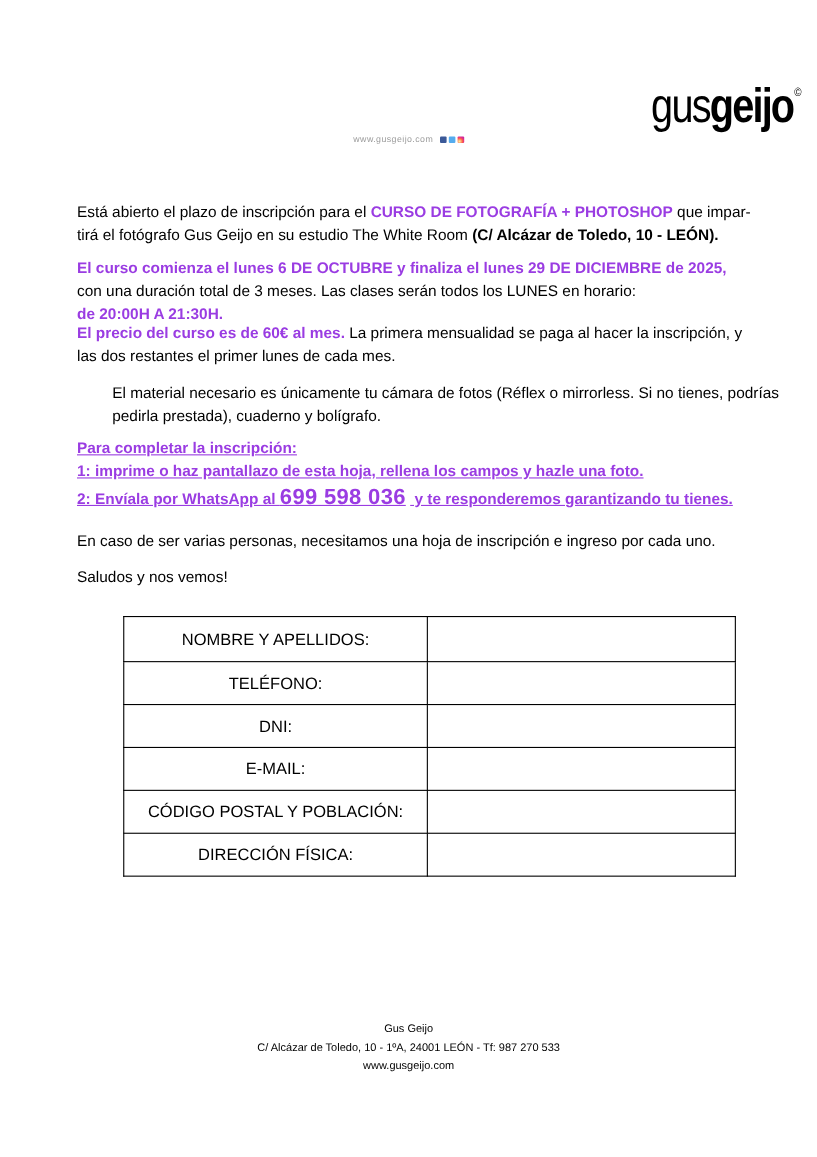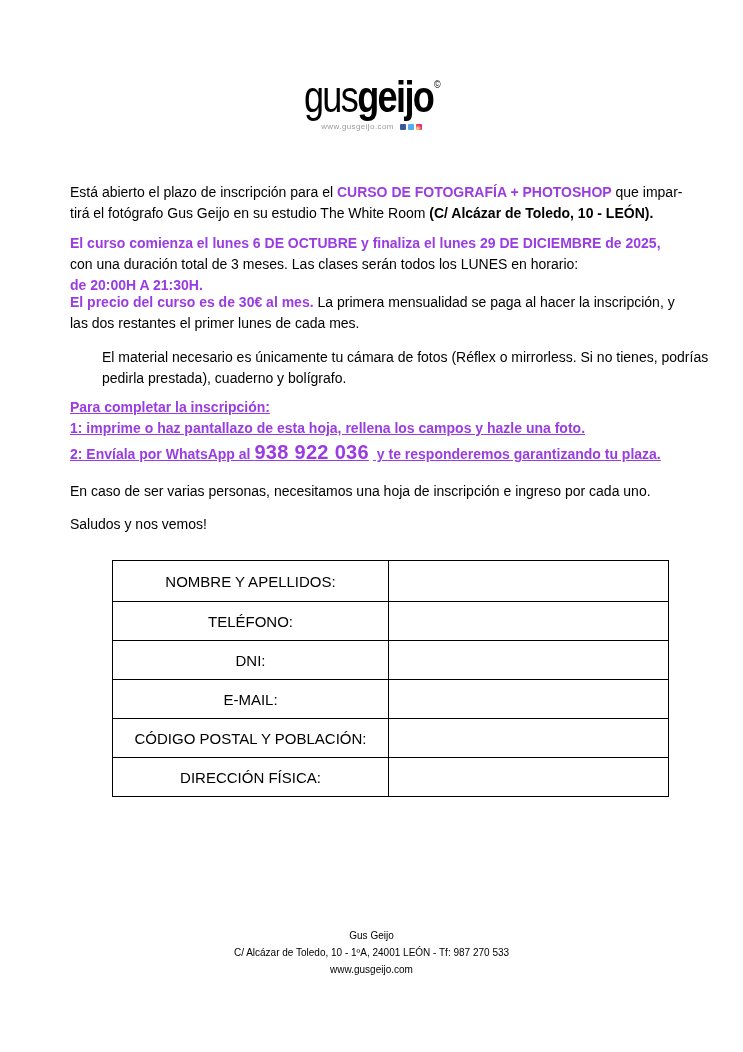--- a/index.html
+++ b/index.html
@@ -10,21 +10,21 @@
   html,body{margin:0;padding:0;background:#ffffff;}
   .page{
     position:relative;
     width:743px;height:1052px;
     background:#ffffff;
     font-family:"Liberation Sans", sans-serif;
     color:var(--ink);
     overflow:hidden;
   }
   
-  .logo-block{position:absolute;top:74px;left:0;right:0;text-align:center;}
+  .logo-block{position:absolute;top:74px;left:0;right:0;text-align:right;}
   .logo-text{
     display:inline-block;
     font-size:44px;line-height:1.05;letter-spacing:-2px;
     transform:scaleX(.82);transform-origin:center;
     white-space:nowrap;
   }
   .logo-gus{font-weight:300;}
   .logo-geijo{font-weight:700;}
   .logo-copy{font-size:11px;position:relative;top:-24px;left:1px;letter-spacing:0;}
   .tagline-row{
@@ -108,35 +108,35 @@
   </div>
 
   <div class="para p2">
     <div class="line purple">El curso comienza el lunes 6 DE OCTUBRE y finaliza el lunes 29 DE DICIEMBRE de 2025,</div>
     <div class="line">con una duración total de 3 meses. Las clases serán todos los LUNES en horario:</div>
     <div class="line purple">de 20:00H A 21:30H.</div>
   </div>
 
   <div class="para p3">
     <div class="line">
-      <span class="purple">El precio del curso es de 30€ al mes.</span><span> La primera mensualidad se paga al hacer la inscripción, y</span>
+      <span class="purple">El precio del curso es de 60€ al mes.</span><span> La primera mensualidad se paga al hacer la inscripción, y</span>
     </div>
     <div class="line">las dos restantes el primer lunes de cada mes.</div>
   </div>
 
   <div class="para p4">
     <div class="line">El material necesario es únicamente tu cámara de fotos (Réflex o mirrorless. Si no tienes, podrías</div>
     <div class="line">pedirla prestada), cuaderno y bolígrafo.</div>
   </div>
 
   <div class="para p5">
     <div class="line">Para completar la inscripción:</div>
     <div class="line">1: imprime o haz pantallazo de esta hoja, rellena los campos y hazle una foto.</div>
     <div class="line line-phone">
-      <span>2: Envíala por WhatsApp al </span><span class="phone-number">938 922 036</span><span> y te responderemos garantizando tu plaza.</span>
+      <span>2: Envíala por WhatsApp al </span><span class="phone-number">699 598 036</span><span> y te responderemos garantizando tu tienes.</span>
     </div>
   </div>
 
   <div class="para p6">En caso de ser varias personas, necesitamos una hoja de inscripción e ingreso por cada uno.</div>
   <div class="para p7">Saludos y nos vemos!</div>
 
   <table class="form-table">
     <colgroup>
         <col class="c-label">
         <col class="c-value">

